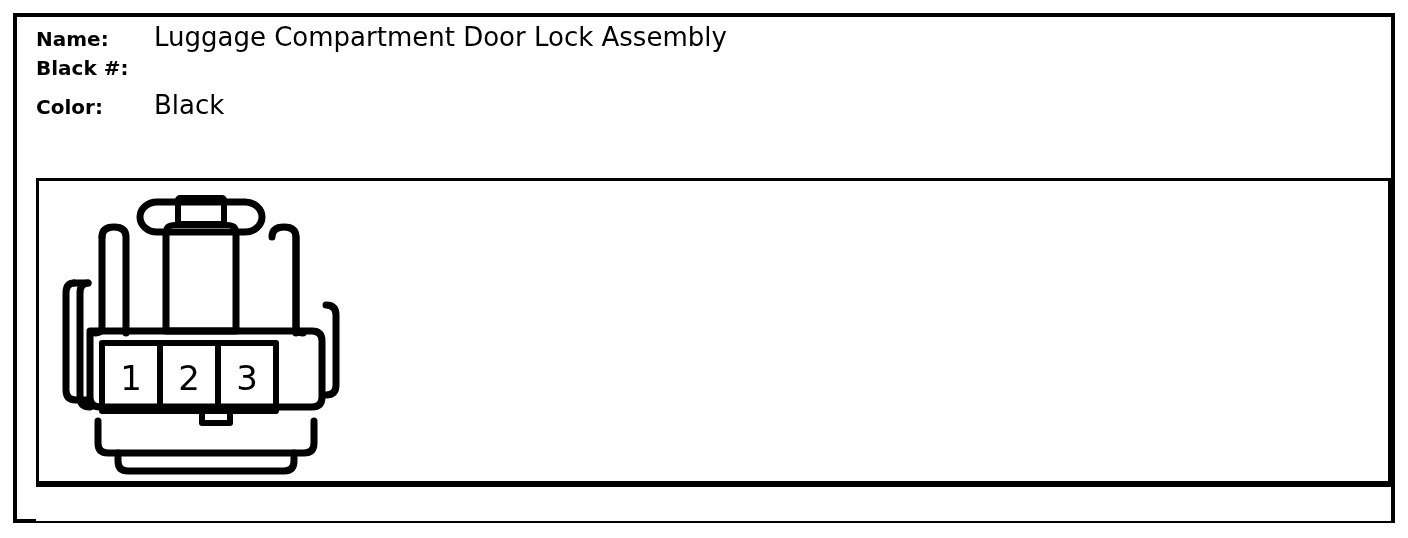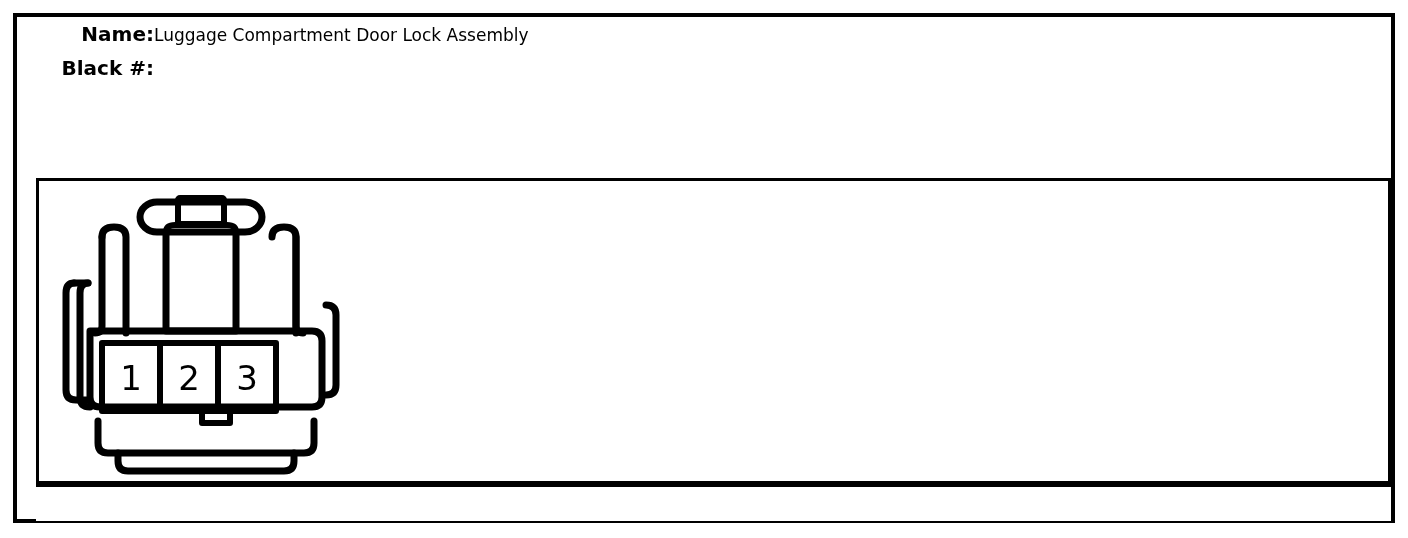--- a/index.html
+++ b/index.html
@@ -37,33 +37,32 @@
   .spec-block {
     position: absolute;
     left: 36px;
     top: 22px;
     width: 1300px;
   }
   .spec-row {
     display: flex;
     align-items: baseline;
     height: 34px;
-    text-align: right;
   }
   .spec-label {
     width: 118px;
     flex: 0 0 118px;
     font-weight: bold;
     font-size: 20px;
     letter-spacing: 0px;
     white-space: nowrap;
   }
   .spec-value {
     font-weight: normal;
-    font-size: 17px;
+    font-size: 26px;
     white-space: nowrap;
   }
 
   
   .diagram-panel {
     position: absolute;
     left: 36px;
     top: 178px;
     width: 1355px;
     height: 306px;
@@ -120,20 +119,24 @@
     <div class="spec-row">
       <div class="spec-label">Name:</div>
       <div class="spec-value">Luggage Compartment Door Lock Assembly</div>
     </div>
 
 
     <div class="spec-row">
       <div class="spec-label">Black #:</div>
     </div>
 
+    <div class="spec-row">
+      <div class="spec-label">Color:</div>
+      <div class="spec-value">Black</div>
+    </div>
 
   </div>
 
   <div class="diagram-panel">
 
     <svg class="connector-svg" width="340" height="296" viewBox="0 0 340 296" shape-rendering="geometricPrecision">
 
       <g fill="none" stroke="#000000" stroke-width="7" stroke-linecap="round" stroke-linejoin="round">
 
         <rect x="96" y="17" rx="17" ry="17" width="122" height="30"></rect>

